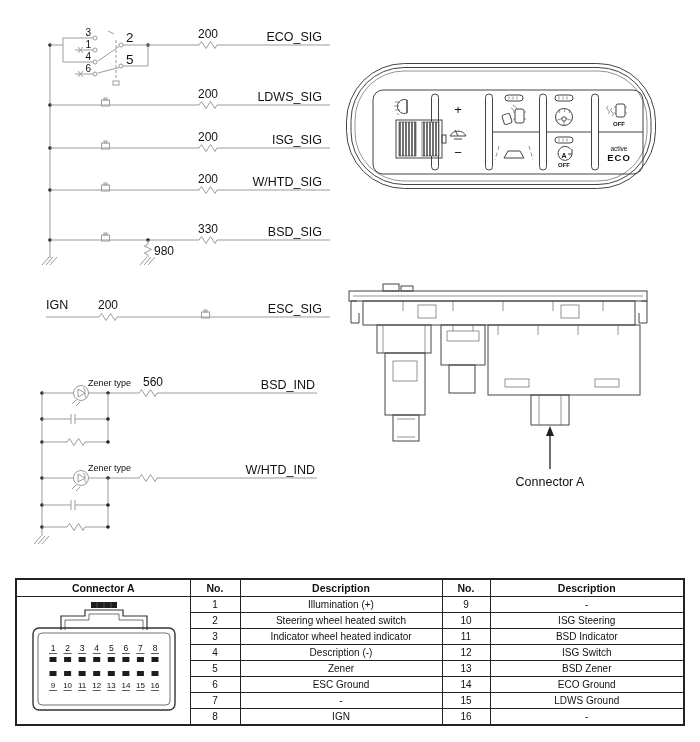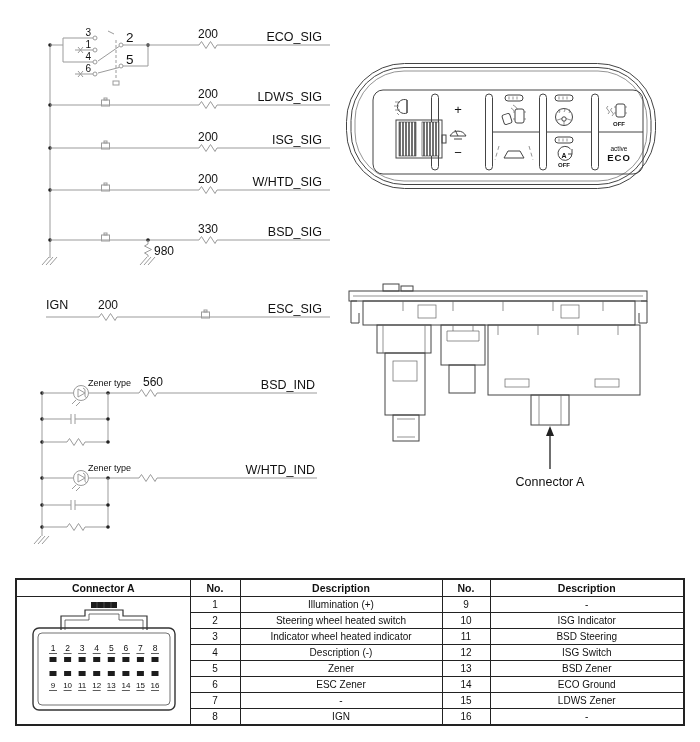--- a/index.html
+++ b/index.html
@@ -362,51 +362,51 @@
       </td>
       <td>1</td>
       <td>Illumination (+)</td>
       <td>9</td>
       <td>-</td>
     </tr>
     <tr>
       <td>2</td>
       <td>Steering wheel heated switch</td>
       <td>10</td>
-      <td>ISG Indicator</td>
+      <td>ISG Steering</td>
     </tr>
     <tr>
       <td>3</td>
       <td>Indicator wheel heated indicator</td>
       <td>11</td>
-      <td>BSD Steering</td>
+      <td>BSD Indicator</td>
     </tr>
     <tr>
       <td>4</td>
       <td>Description (-)</td>
       <td>12</td>
       <td>ISG Switch</td>
     </tr>
     <tr>
       <td>5</td>
       <td>Zener</td>
       <td>13</td>
       <td>BSD Zener</td>
     </tr>
     <tr>
       <td>6</td>
-      <td>ESC Zener</td>
+      <td>ESC Ground</td>
       <td>14</td>
       <td>ECO Ground</td>
     </tr>
     <tr>
       <td>7</td>
       <td>-</td>
       <td>15</td>
-      <td>LDWS Zener</td>
+      <td>LDWS Ground</td>
     </tr>
     <tr>
       <td>8</td>
       <td>IGN</td>
       <td>16</td>
       <td>-</td>
     </tr>
   </tbody>
     </table>
 

